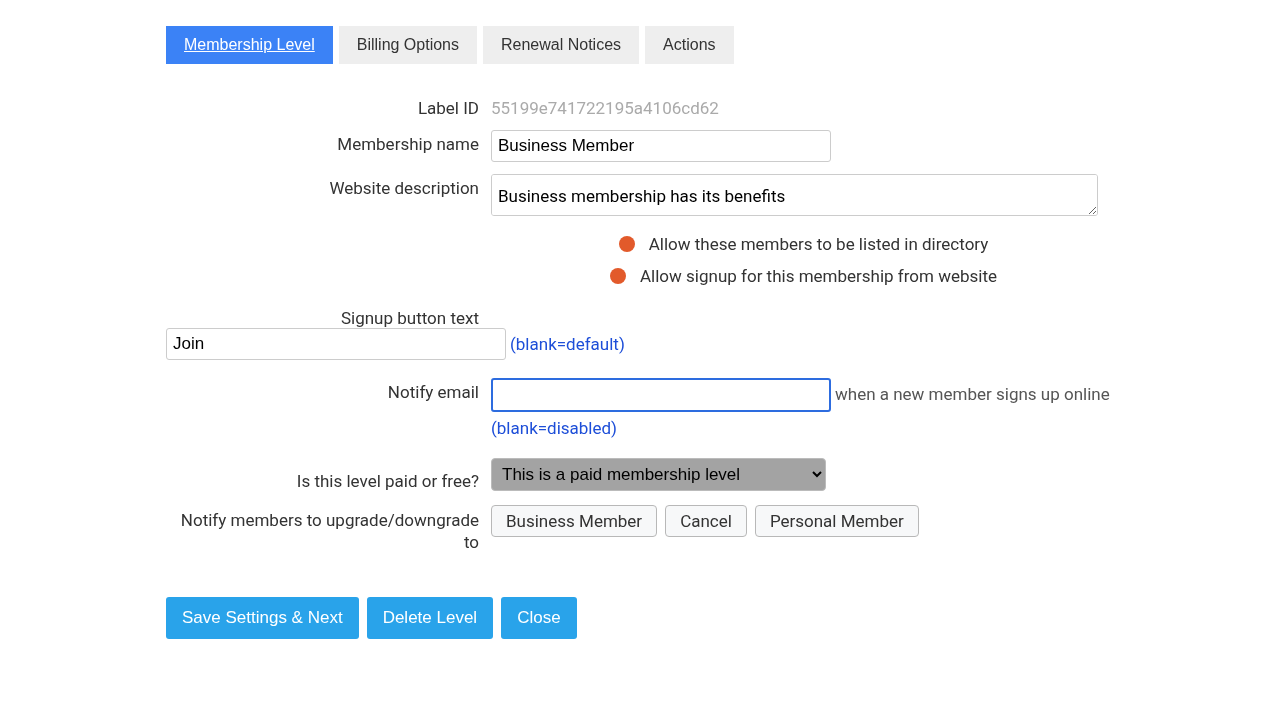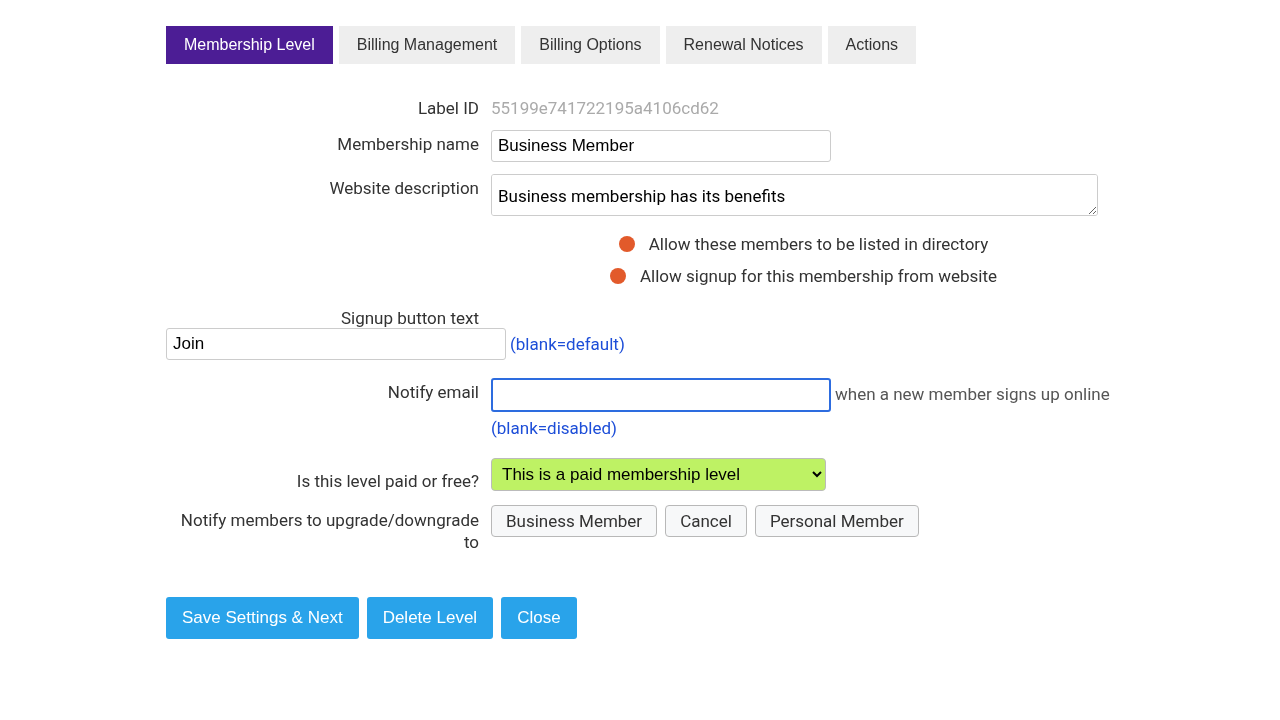--- a/index.html
+++ b/index.html
@@ -24,22 +24,23 @@
     }
     .tab {
       padding: 10px 18px;
       background: #eee;
       color: #333;
       border: none;
       font-size: 16px;
       cursor: pointer;
     }
     .tab.active {
-      background: #4c1d95;
+      background: #3b82f6;
       color: #fff;
+      text-decoration: underline;
     }
     .form-area {
       width: 950px;
     }
     .row {
       display: flex;
       align-items: flex-start;
       margin-bottom: 12px;
     }
     .label-col {
@@ -111,21 +112,21 @@
     .after-text {
       color: #555;
       font-size: 17px;
     }
     select.styled {
       width: 335px;
       font-size: 17px;
       padding: 5px 6px;
       border: 1px solid #bbb;
       border-radius: 4px;
-      background: #bef264;
+      background: #a3a3a3;
     }
     .member-tag {
       border: 1px solid #b8b8b8;
       background: #f7f8f9;
       padding: 5px 14px;
       border-radius: 4px;
       font-size: 17px;
       color: #333;
       cursor: pointer;
     }
@@ -145,21 +146,20 @@
     }
     .notify-block .after-text { line-height: 1.5; }
   </style>
 </head>
 <body>
 
 <div class="container">
 
   <div class="tabs">
     <button class="tab active">Membership Level</button>
-    <button class="tab">Billing Management</button>
     <button class="tab">Billing Options</button>
     <button class="tab">Renewal Notices</button>
     <button class="tab">Actions</button>
   </div>
 
   <div class="form-area">
 
     <div class="row">
       <div class="label-col">Label ID</div>
       <div class="field-col">

